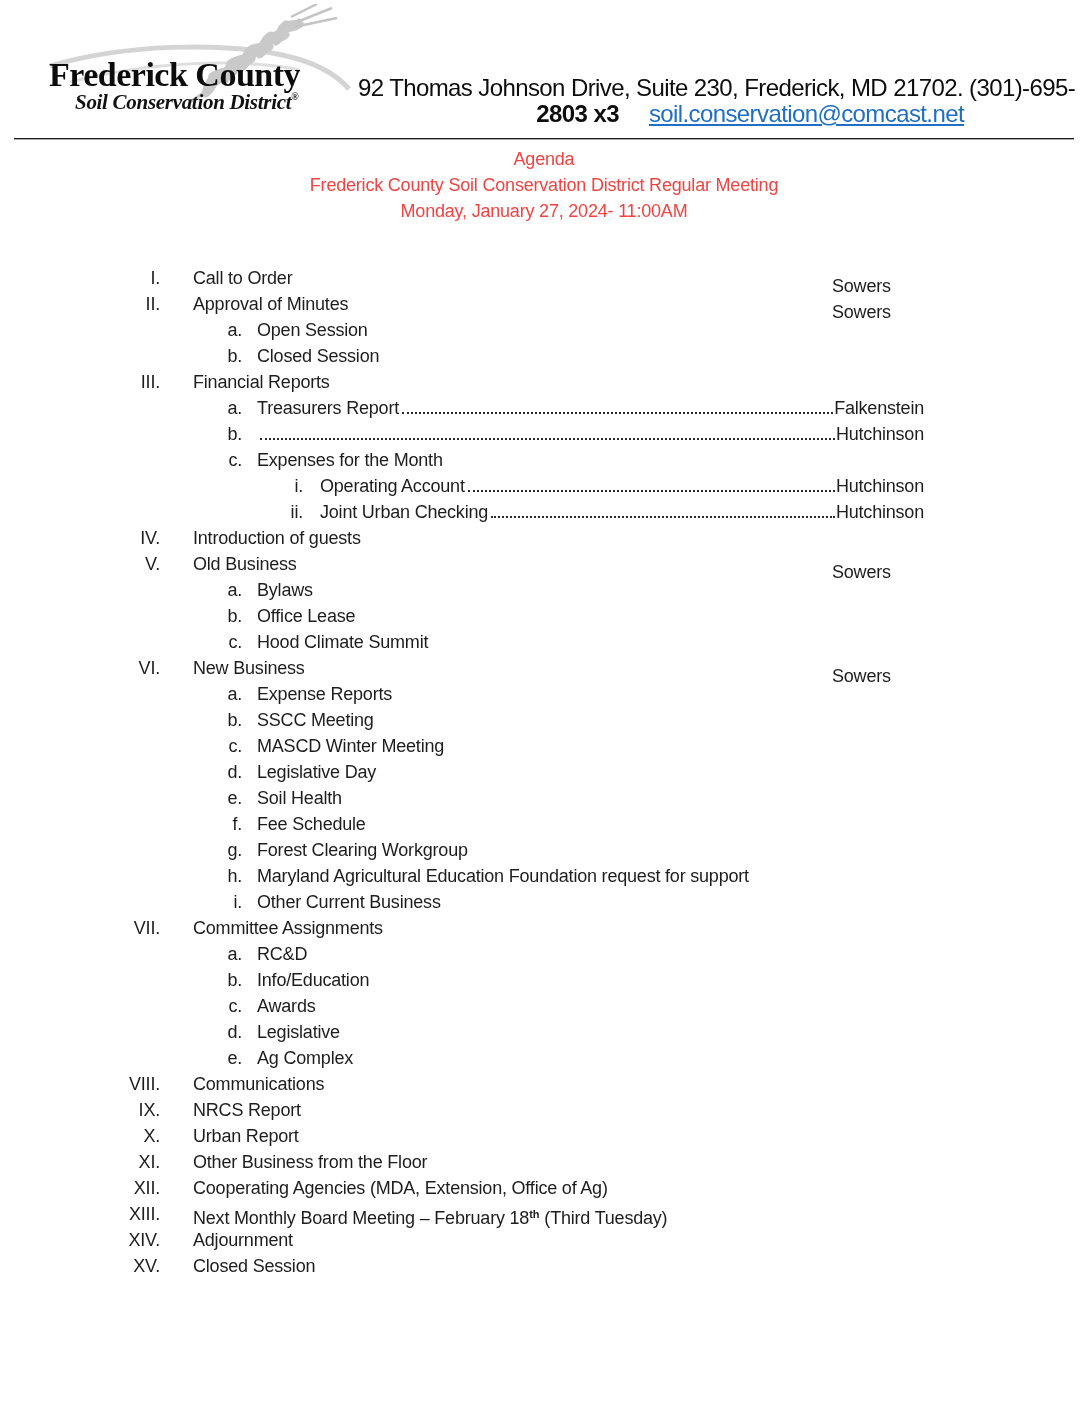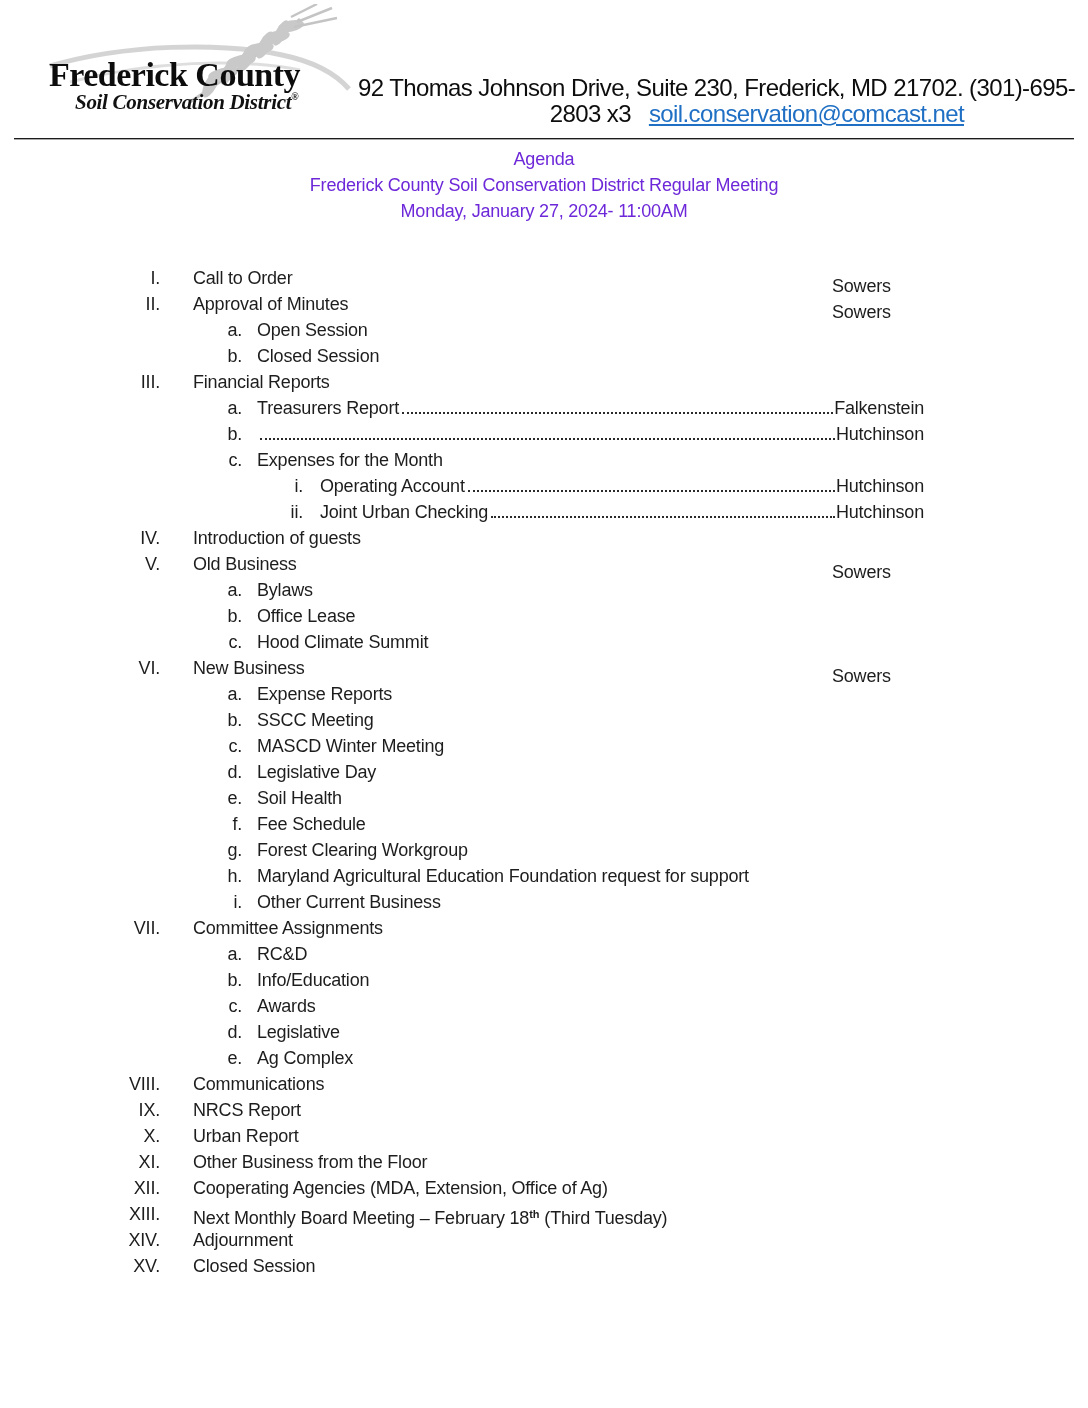--- a/index.html
+++ b/index.html
@@ -59,21 +59,21 @@
     position: absolute;
     left: 358px; top: 75px;
     width: 606px;
     text-align: right;
     font-size: 24px;
     letter-spacing: -0.6px;
     line-height: 26px;
     color: #0d0d0d;
     white-space: nowrap;
   }
-  .address-block .phone-suffix { margin-right: 18px; }
+  .address-block .phone-suffix { margin-right: 30px; font-weight: bold; }
   .address-block a.email {
     color: #1f6fc4;
     text-decoration: underline;
   }
 
   .header-rule {
     position: absolute;
     left: 14px; top: 138px;
     width: 1060px;
     height: 2px;
@@ -83,21 +83,21 @@
 
   
   .title-block {
     position: absolute;
     left: 0; top: 146px;
     width: 1088px;
     text-align: center;
     font-size: 18px;
     letter-spacing: -0.2px;
     line-height: 26px;
-    color: #6d28d9;
+    color: #ef4444;
   }
 
   
   .agenda {
     position: absolute;
     left: 0; top: 265px;
     width: 1088px;
     font-size: 18px;
     letter-spacing: -0.2px;
     color: #1d1d1d;

